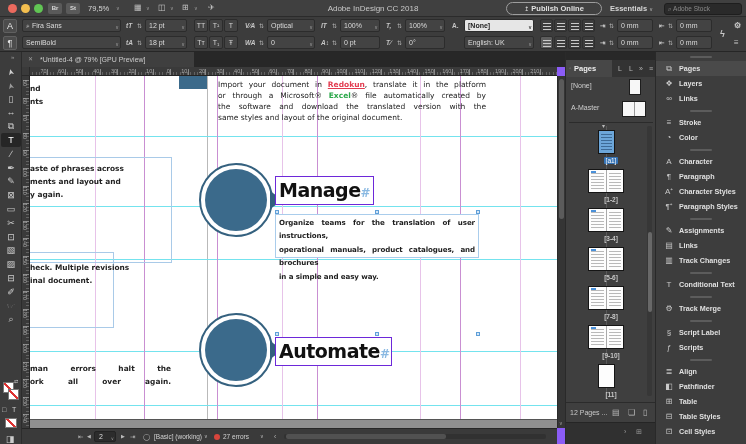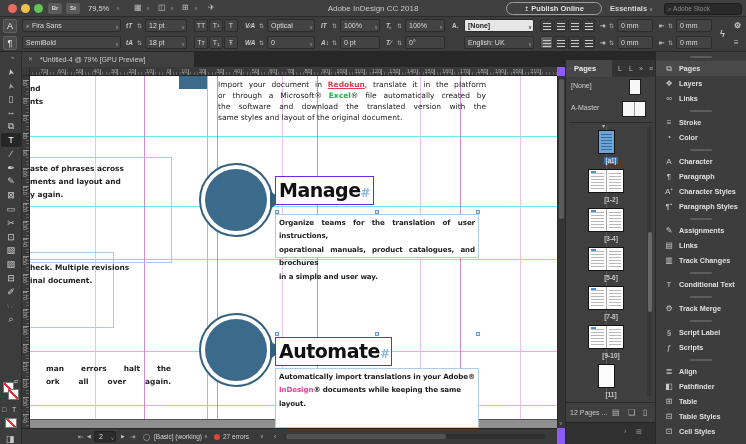--- a/index.html
+++ b/index.html
@@ -71,21 +71,21 @@
   .gv-pink { background:#e7c3e9; }
   #bluerect { position:absolute; left:149px; top:0; width:28px; height:13px; background:#3b6a8b; }
   .docline { font-family:"DejaVu Sans", sans-serif; color:#232323; }
   #intro { position:absolute; left:188px; top:3px; width:268px; font-size:7.5px; line-height:11px; }
   #intro .jl, .body-lines .jl { text-align:justify; text-align-last:justify; }
   #intro .jl-end, .body-lines .jl-end { text-align:left; text-align-last:left; }
   .link-red { color:#e23c50; font-weight:bold; text-decoration:underline; }
   .brand-green { color:#2ba84a; font-weight:bold; }
   .brand-pink { color:#ee3c96; font-weight:bold; }
   .frag { position:absolute; left:0; width:141px; font-size:7.4px; line-height:13px; font-weight:bold; }
-  .frag.just div { text-align:justify; text-align-last:justify;padding-left:16px; }
+  .frag.just div { text-align:justify; text-align-last:justify; }
   .tframe { position:absolute; border:1px solid #a9cae8; }
   .circle { position:absolute; width:74px; height:74px; border-radius:50%; background:#ffffff; border:2px solid #35617f; }
   .circle i { position:absolute; left:4px; top:4px; width:62px; height:62px; border-radius:50%; background:#3b6a8b; }
   .pointer { position:absolute; width:0; height:0; border-top:9px solid transparent; border-bottom:9px solid transparent; border-left:13px solid #33607e; }
   .headframe { position:absolute; border:1px solid #6d28d9; background:#fff; }
   .headtxt { font-family:"DejaVu Sans", sans-serif; font-weight:800; font-size:19px; letter-spacing:-0.5px; color:#111; line-height:27px; padding-left:3px; white-space:nowrap; }
   .marker { font-size:12px; color:#8ab9e2; font-weight:bold; }
   .handle { position:absolute; width:4px; height:4px; background:#d4e6f7; border:1px solid #5f9fd8; }
   .bodyframe { position:absolute; border:1px solid #aacdec; background:#fff; }
   .body-lines { font-family:"DejaVu Sans", sans-serif; font-size:7.1px; line-height:13.4px; font-weight:600; color:#1e1e1e; padding:1px 3px; letter-spacing:-0.1px; }
@@ -401,39 +401,33 @@
     <div class="headframe" style="left:245px;top:100px;width:99px;height:29px">
       <div class="headtxt"><span>Manage</span><span class="marker">#</span></div>
     </div>
     <div class="handle" style="left:245px;top:134px"></div>
     <div class="handle" style="left:345px;top:134px"></div>
     <div class="handle" style="left:446px;top:134px"></div>
     <div class="bodyframe" style="left:245px;top:138px;width:204px;height:44px">
       <div class="body-lines">
           <div class="jl"><span>Organize teams for the translation of user instructions,</span></div>
           <div class="jl"><span>operational manuals, product catalogues, and brochures</span></div>
-          <div class="jl-end"><span>in a simple and user way.</span></div>
+          <div class="jl-end"><span>in a simple and easy way.</span></div>
         </div>
     </div>
 
     <div class="circle" style="left:169px;top:237px">
         <i></i>
       </div>
     <div class="pointer" style="left:240px;top:265px"></div>
     <div class="handle" style="left:245px;top:256px"></div>
     <div class="handle" style="left:345px;top:256px"></div>
     <div class="handle" style="left:446px;top:256px"></div>
     <div class="headframe" style="left:245px;top:261px;width:117px;height:29px">
       <div class="headtxt"><span>Automate</span><span class="marker">#</span></div>
-    </div>
-    <div class="bodyframe" style="left:245px;top:292px;width:204px;height:60px">
-      <div class="body-lines">
-          <div class="jl"><span>Automatically import translations in your Adobe®</span></div>
-          <div class="jl-end"><span class="brand-pink">InDesign</span><span>® documents while keeping the same layout.</span></div>
-        </div>
     </div>
   </div>
 
   <div id="vscroll">
     <div class="thumb"></div>
     <span class="arr">∨</span>
   </div>
 
   <div id="pagespanel">
     <div id="pp-top"></div>

